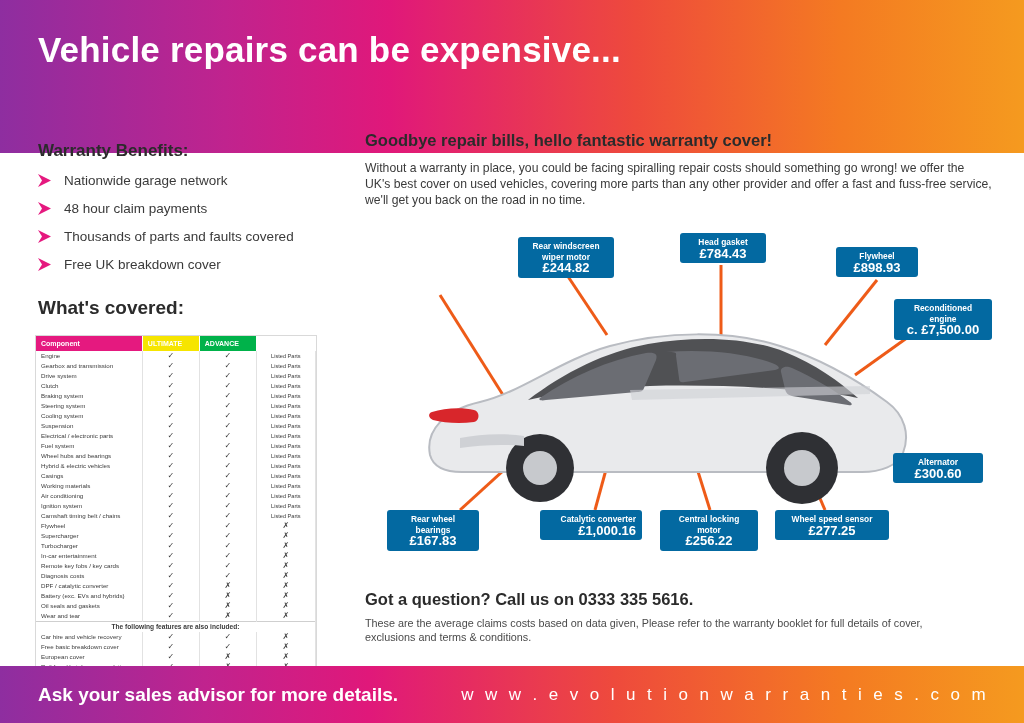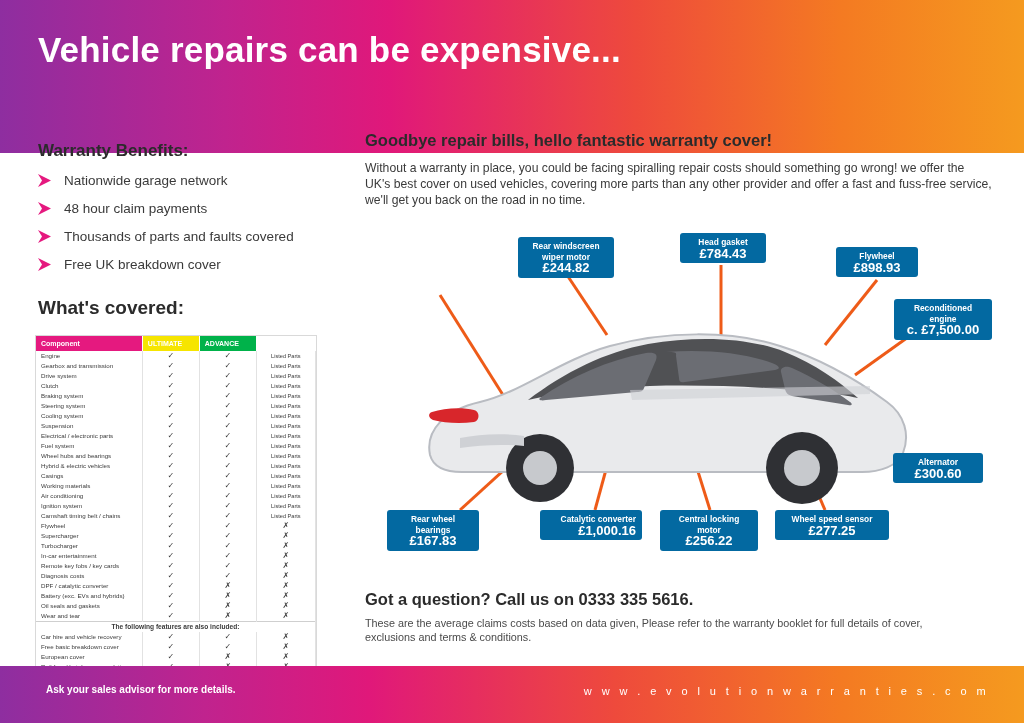--- a/index.html
+++ b/index.html
@@ -92,24 +92,24 @@
   .q-body{
     position:absolute;left:365px;top:616px;width:560px;
     font-size:10.8px;line-height:14px;color:#4a4a4a;
   }
   
   .footer{
     position:absolute;left:0;bottom:0;width:1024px;height:57px;
     background:linear-gradient(90deg,#8e2ea0 0%, #c0238e 20%, #e0187a 36%, #ee4a3c 60%, #f47a22 82%, #f59a1f 100%);
   }
   .footer-left{
-    position:absolute;left:46px;top:18px;font-size:10px;font-weight:bold;color:#ffffff;
+    position:absolute;left:38px;top:18px;font-size:19px;font-weight:bold;color:#ffffff;
   }
   .footer-right{
-    position:absolute;right:35px;top:19px;font-size:11px;color:#ffffff;letter-spacing:3.4px;
+    position:absolute;right:35px;top:19px;font-size:17px;color:#ffffff;letter-spacing:3.4px;
   }
 </style>
 </head>
 <body>
 
 <div class="header">
   <div class="header-title">Vehicle repairs can be expensive...</div>
 </div>
 
 <div class="benefits-title">Warranty Benefits:</div>

